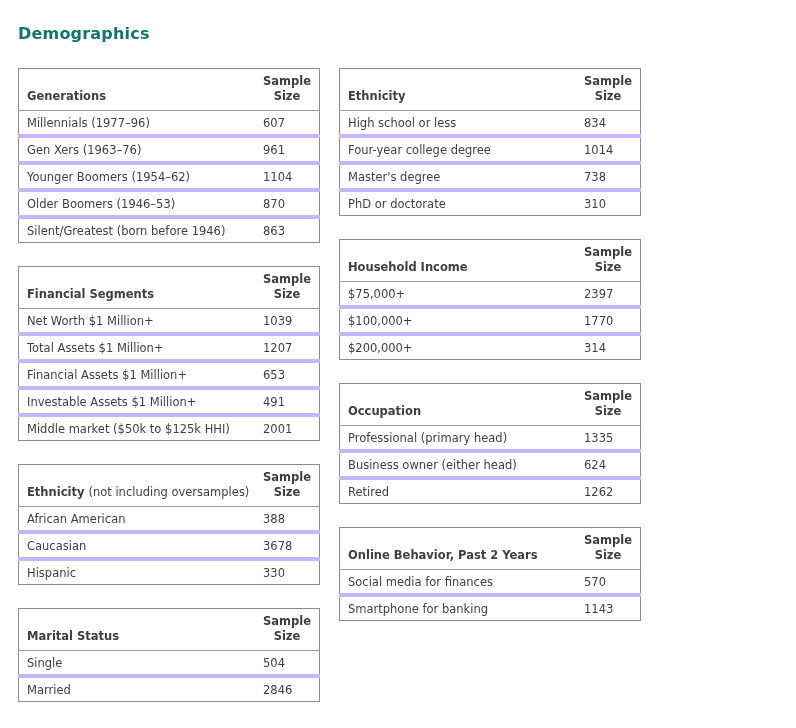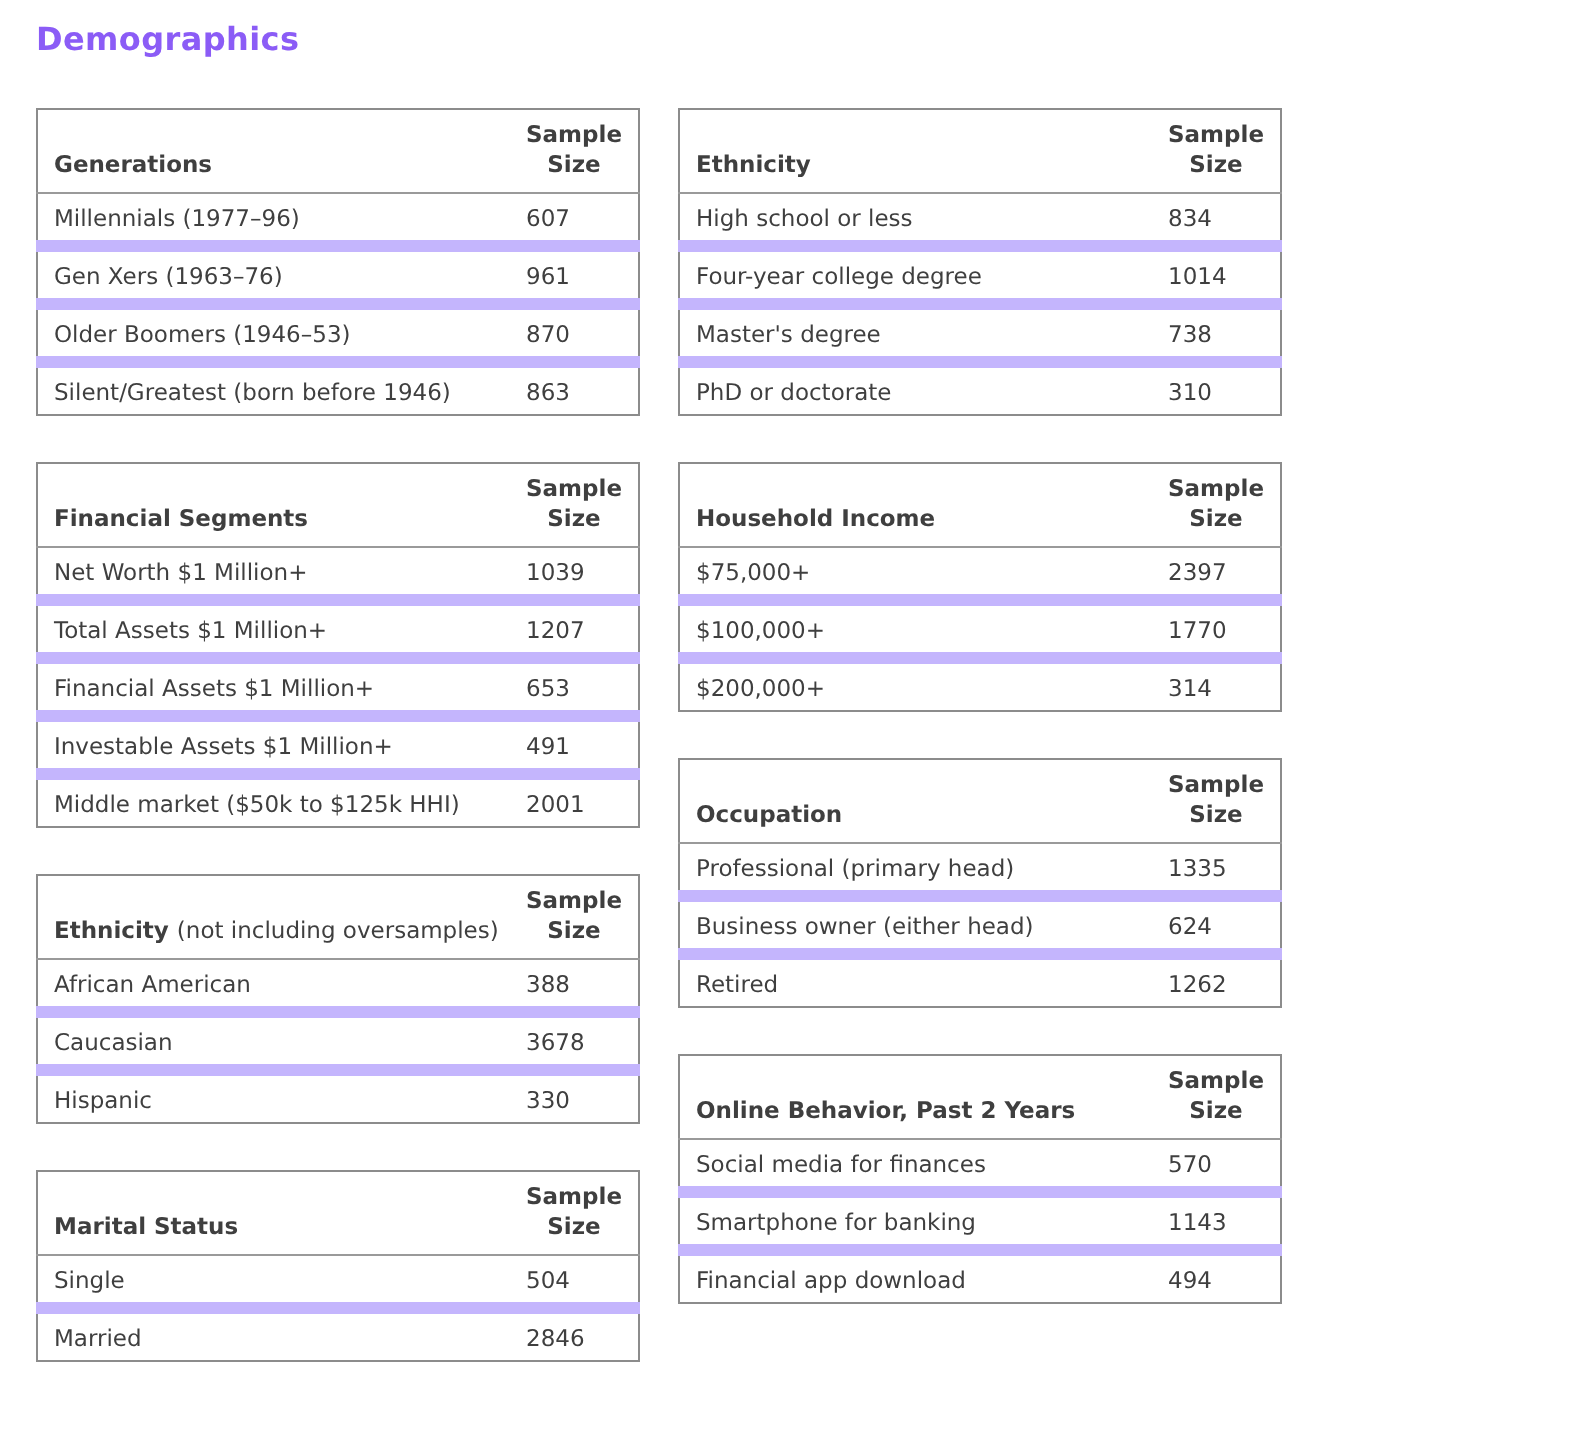--- a/index.html
+++ b/index.html
@@ -58,48 +58,52 @@
     font-weight: bold;
     padding: 5px 8px 6px 8px;
     line-height: 15px;
   }
   tbody td {
     padding: 5px 8px 4px 8px;
     line-height: 14px;
   }
   td.label-td { text-align: left; white-space: nowrap; }
   td.value-td { }
-  tbody tr + tr { border-top: 6px solid #c4b5fd; margin-top: 11px; }
+  tbody tr + tr { border-top: 4px solid #c4b5fd; margin-top: 11px; }
   .tbl-note { font-weight: normal; margin-left: 4px; }
 </style>
 </head>
 <body>
 
 <div class="page">
-  <h1 class="page-title" style="color: #8b5cf6;">Demographics</h1>
+  <h1 class="page-title" style="color: #0f766e; margin-top: 14px;">Demographics</h1>
   <div class="columns">
     <div class="col">
   <table class="demo-table">
     <thead>
       <tr class="head-row">
         <th class="label-th"><span class="tbl-title">Generations</span><span class="tbl-note"></span></th>
         <th class="value-th">Sample Size</th>
       </tr>
     </thead>
     <tbody>
   <tr class="data-row">
     <td class="label-td">Millennials (1977–96)</td>
     <td class="value-td">607</td>
   </tr>
 
   <tr class="data-row">
     <td class="label-td">Gen Xers (1963–76)</td>
     <td class="value-td">961</td>
   </tr>
 
+  <tr class="data-row">
+    <td class="label-td">Younger Boomers (1954–62)</td>
+    <td class="value-td">1104</td>
+  </tr>
 
   <tr class="data-row">
     <td class="label-td">Older Boomers (1946–53)</td>
     <td class="value-td">870</td>
   </tr>
 
   <tr class="data-row">
     <td class="label-td">Silent/Greatest (born before 1946)</td>
     <td class="value-td">863</td>
   </tr>
@@ -280,21 +284,17 @@
   <tr class="data-row">
     <td class="label-td">Social media for finances</td>
     <td class="value-td">570</td>
   </tr>
 
   <tr class="data-row">
     <td class="label-td">Smartphone for banking</td>
     <td class="value-td">1143</td>
   </tr>
 
-  <tr class="data-row">
-    <td class="label-td">Financial app download</td>
-    <td class="value-td">494</td>
-  </tr>
 </tbody>
   </table>
 </div>
   </div>
 </div>
 
 </body></html>

